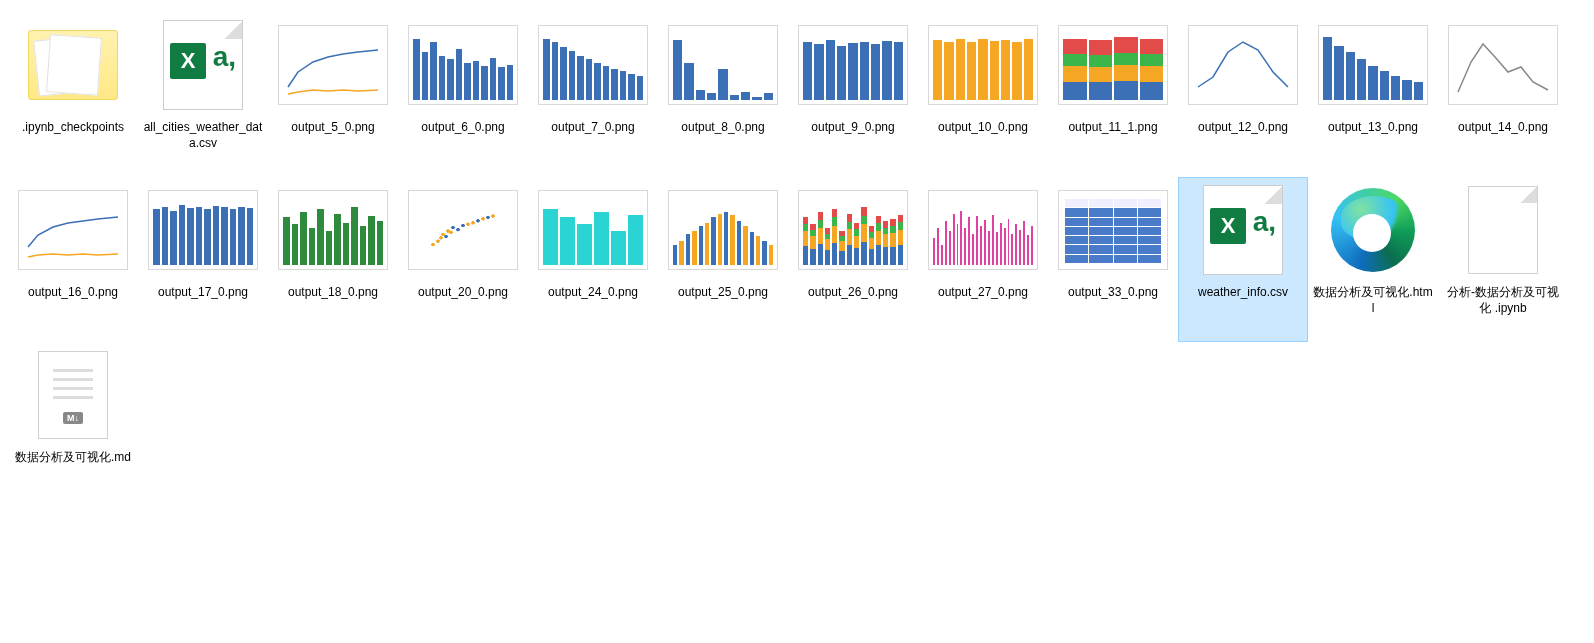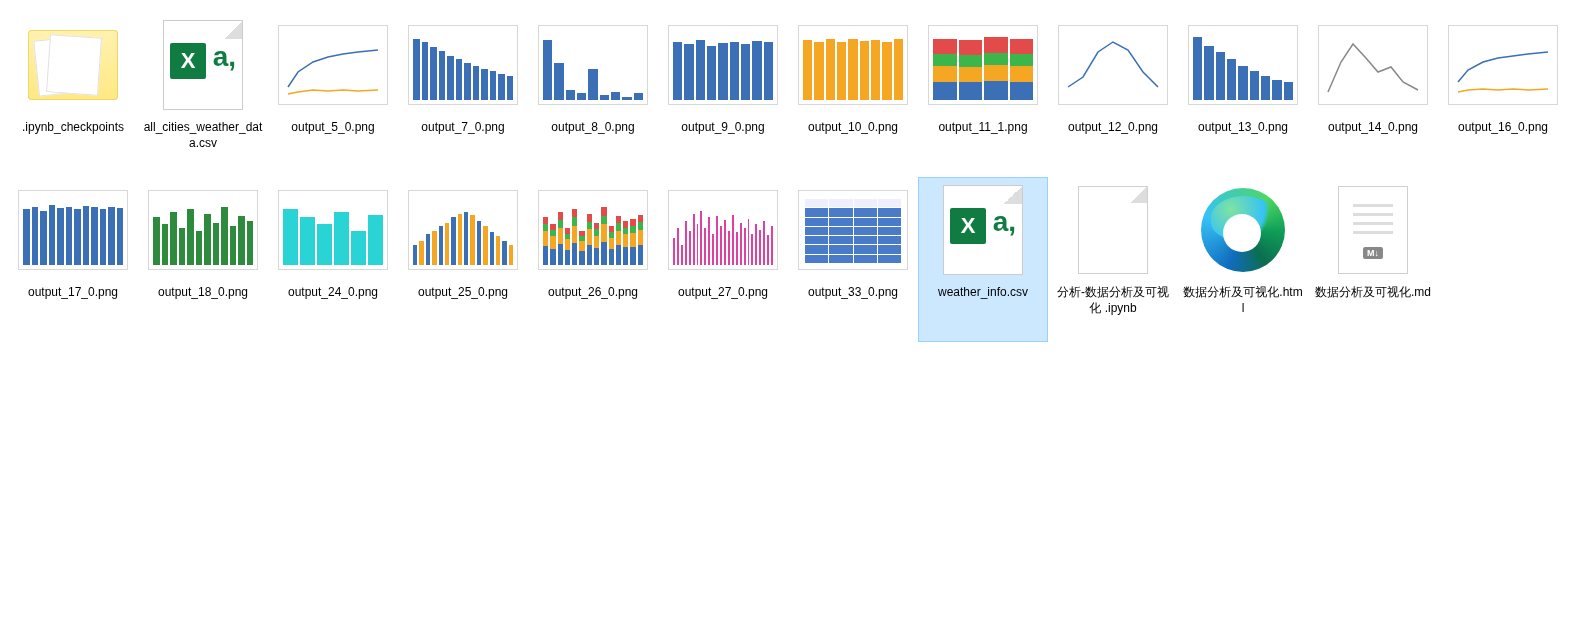--- a/index.html
+++ b/index.html
@@ -295,20 +295,41 @@
             </svg></div>
         </div>
       </div>
       <div class="label">output_5_0.png</div>
     </div>
     <div class="file-item">
       <div class="thumb">
         <div class="chart-thumb">
           <div class="bars ">
             <span style="height:90%"></span>
+            <span style="height:70%"></span>
+            <span style="height:85%"></span>
+            <span style="height:65%"></span>
+            <span style="height:60%"></span>
+            <span style="height:75%"></span>
+            <span style="height:55%"></span>
+            <span style="height:58%"></span>
+            <span style="height:50%"></span>
+            <span style="height:62%"></span>
+            <span style="height:48%"></span>
+            <span style="height:52%"></span>
+          </div>
+        </div>
+      </div>
+      <div class="label">output_6_0.png</div>
+    </div>
+    <div class="file-item">
+      <div class="thumb">
+        <div class="chart-thumb">
+          <div class="bars ">
+            <span style="height:90%"></span>
             <span style="height:85%"></span>
             <span style="height:78%"></span>
             <span style="height:72%"></span>
             <span style="height:65%"></span>
             <span style="height:60%"></span>
             <span style="height:55%"></span>
             <span style="height:50%"></span>
             <span style="height:45%"></span>
             <span style="height:42%"></span>
             <span style="height:38%"></span>
@@ -468,20 +489,28 @@
             <span style="height:75%"></span>
             <span style="height:62%"></span>
             <span style="height:85%"></span>
             <span style="height:58%"></span>
             <span style="height:72%"></span>
             <span style="height:65%"></span>
           </div>
         </div>
       </div>
       <div class="label">output_18_0.png</div>
+    </div>
+    <div class="file-item">
+      <div class="thumb">
+        <div class="chart-thumb">
+          <div class="scatter"></div>
+        </div>
+      </div>
+      <div class="label">output_20_0.png</div>
     </div>
     <div class="file-item">
       <div class="thumb">
         <div class="chart-thumb">
           <div class="bars cyan">
             <span style="height:82%"></span>
             <span style="height:70%"></span>
             <span style="height:60%"></span>
             <span style="height:78%"></span>
             <span style="height:50%"></span>
@@ -630,31 +659,31 @@
         <div class="excel-icon">
           <div class="corner"></div>
           <div class="x-badge">X</div>
           <div class="a-text">a,</div>
         </div>
       </div>
       <div class="label">weather_info.csv</div>
     </div>
     <div class="file-item">
       <div class="thumb">
+        <div class="edge-icon"></div>
+      </div>
+      <div class="label">数据分析及可视化.html</div>
+    </div>
+    <div class="file-item">
+      <div class="thumb">
         <div class="blank-file">
           <div class="corner"></div>
         </div>
       </div>
       <div class="label">分析-数据分析及可视化 .ipynb</div>
-    </div>
-    <div class="file-item">
-      <div class="thumb">
-        <div class="edge-icon"></div>
-      </div>
-      <div class="label">数据分析及可视化.html</div>
     </div>
     <div class="file-item">
       <div class="thumb">
         <div class="md-file">
           <div class="line"></div>
           <div class="line"></div>
           <div class="line"></div>
           <div class="line"></div>
           <div class="md-badge">M↓</div>
         </div>

